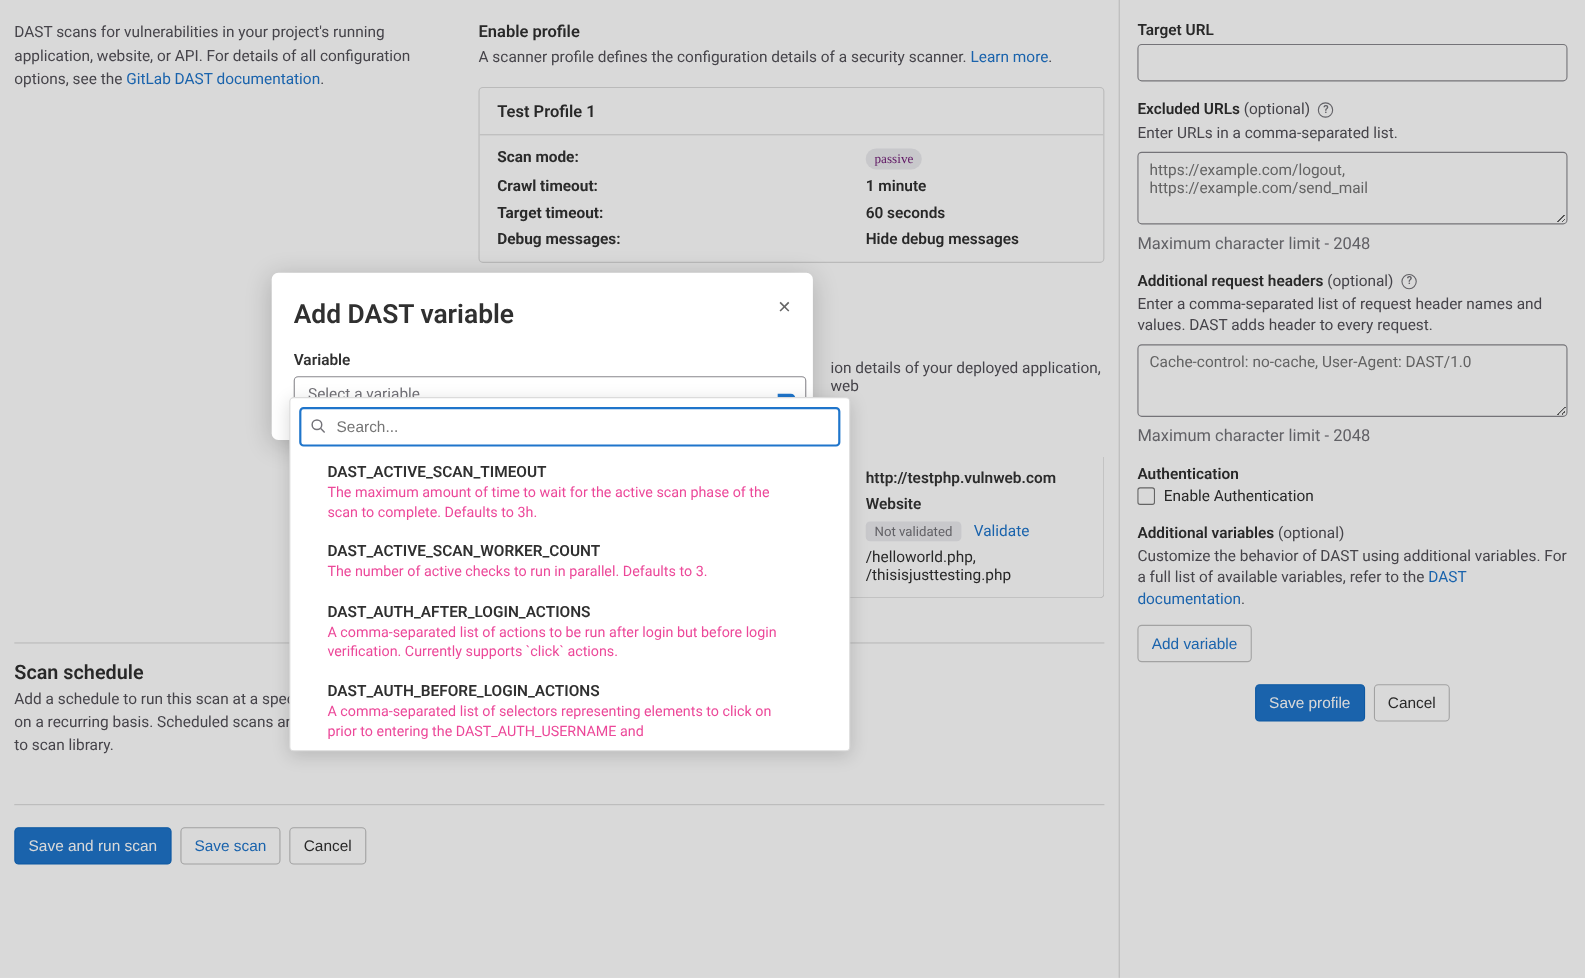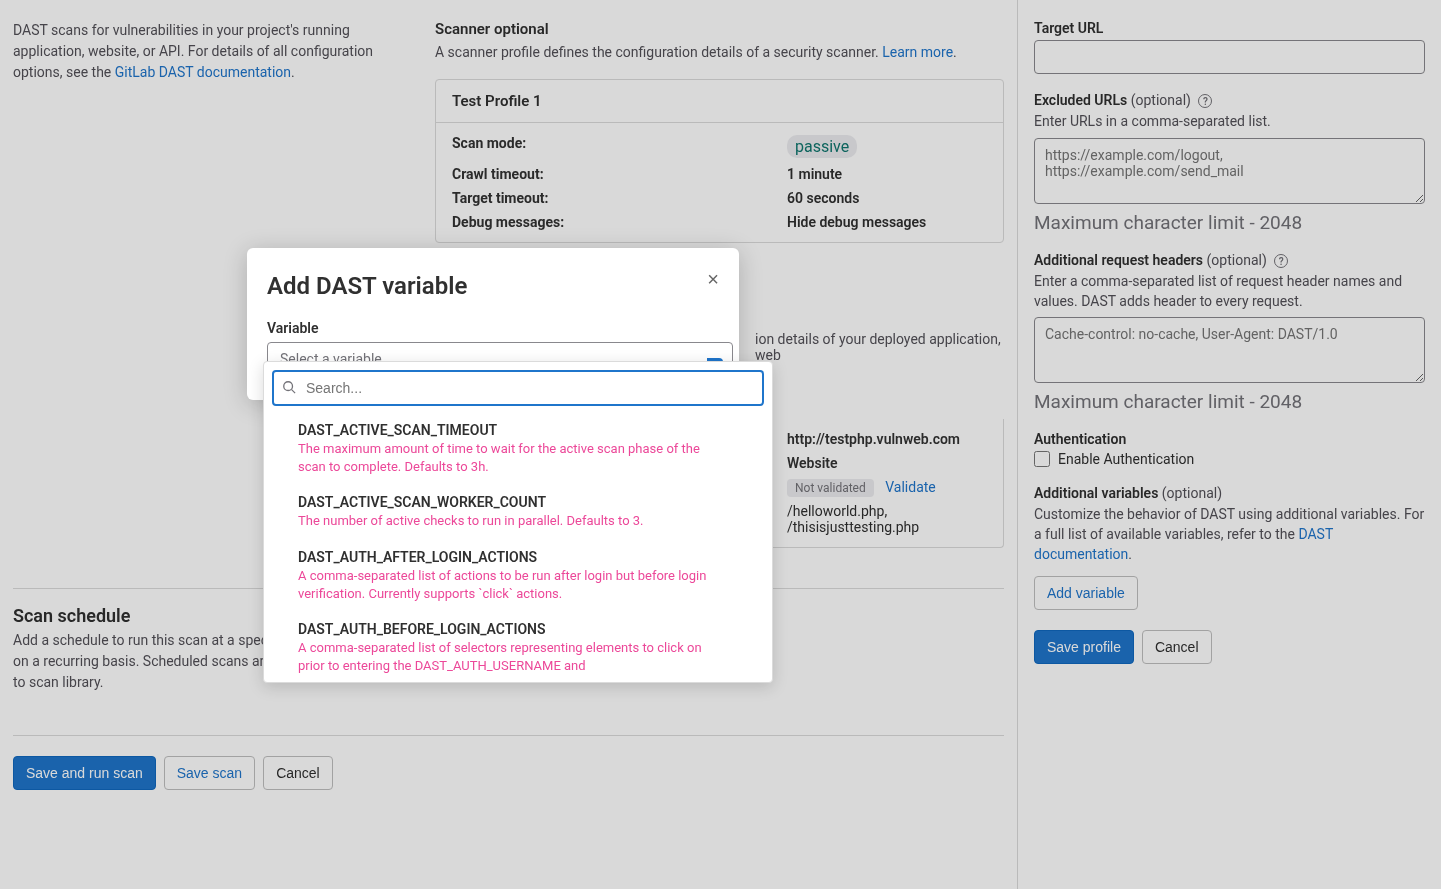--- a/index.html
+++ b/index.html
@@ -14,38 +14,38 @@
 .two-col { display: flex; gap: 32px; }
 .left-col { width: 390px; flex-shrink: 0; }
 .right-col { flex: 1; }
 .card { border: 1px solid #dbdbdb; border-radius: 4px; margin-bottom: 16px; }
 .card-header { padding: 12px 16px; border-bottom: 1px solid #dbdbdb; font-weight: 600; font-size: 15px; }
 .card-body { padding: 12px 16px; }
 .kv-row { display: flex; margin-bottom: 8px; }
 .kv-row:last-child { margin-bottom: 0; }
 .kv-label { width: 335px; color: #333; font-weight: bold; }
 .kv-value { flex: 1; font-weight: 600; }
-.badge { display: inline-block; background: #ececef; color: #0f766e; padding: 2px 8px; border-radius: 10px; font-size: 16px; font-weight: 400; }
+.badge { display: inline-block; background: #ececef; color: #701a75; padding: 2px 8px; border-radius: 10px; font-size: 12px; font-weight: 400; font-family: Liberation Serif, serif; }
 .badge-notval { background: #ececef; color: #737278; padding: 2px 8px; border-radius: 4px; font-size: 12px; margin-right: 8px; }
 hr { border: none; border-top: 1px solid #dbdbdb; margin: 24px 0 16px 0; }
 .schedule-row { display: flex; gap: 32px; align-items: flex-start; }
 .toggle { width: 36px; height: 20px; background: #737278; border-radius: 10px; position: relative; display: inline-block; }
 .toggle::after { content: ""; position: absolute; width: 16px; height: 16px; background: #fff; border-radius: 50%; top: 2px; left: 2px; }
 .toggle .x { position: absolute; right: 5px; top: 2px; color: #fff; font-size: 11px; }
 .footer-actions { display: flex; gap: 8px; padding-top: 20px; border-top: 1px solid #dbdbdb; margin-top: 26px; }
 .btn { padding: 8px 12px; border-radius: 4px; font-size: 14px; cursor: pointer; border: 1px solid transparent; background: #fff; }
 .btn-primary { background: #1f75cb; color: #fff; border-color: #1068bf; }
 .btn-secondary { background: #fff; color: #1f75cb; border: 1px solid #bfbfbf; }
 .btn-default { background: #fff; color: #303030; border: 1px solid #bfbfbf; }
 
 .field-group { margin-bottom: 18px; }
 .field-label { font-weight: 600; display: block; margin-bottom: 4px; }
 .optional { font-weight: 400; color: #535158; }
 .field-help { color: #535158; font-size: 14px; margin-bottom: 6px; line-height: 1.4; }
-.field-hint { color: #737278; font-size: 19px; margin-top: 4px; }
+.field-hint { color: #737278; font-size: 15px; margin-top: 4px; }
 .input, .textarea { width: 100%; border: 1px solid #89888d; border-radius: 4px; padding: 8px 10px; font-size: 14px; font-family: inherit; }
 .textarea { resize: vertical; }
 .checkbox-row { display: flex; align-items: center; gap: 8px; }
 .checkbox { width: 16px; height: 16px; }
 .info-icon { display: inline-flex; width: 14px; height: 14px; border: 1.5px solid #737278; border-radius: 50%; font-size: 10px; align-items: center; justify-content: center; color: #737278; margin-left: 4px; vertical-align: middle; }
 
 .overlay { position: absolute; inset: 0; background: rgba(0,0,0,0.15); }
 .modal { position: absolute; top: 248px; left: 247px; width: 492px; background: #fff; border-radius: 6px; box-shadow: 0 4px 24px rgba(0,0,0,0.2); padding: 24px 20px; }
 .modal-title { font-size: 24px; font-weight: 600; margin-bottom: 20px; }
 .modal-close { position: absolute; top: 20px; right: 20px; font-size: 20px; color: #666; cursor: pointer; background: none; border: none; }
@@ -71,21 +71,21 @@
 <div class="page">
   <div class="main">
     <div class="two-col">
       <div class="left-col">
         <p class="desc">
           <span>DAST scans for vulnerabilities in your project's running application, website, or API. For details of all configuration options, see the </span>
           <a href="#">GitLab DAST documentation</a><span>.</span>
         </p>
       </div>
       <div class="right-col">
-        <h2>Scanner optional</h2>
+        <h2>Enable profile</h2>
         <p class="desc">
           <span>A scanner profile defines the configuration details of a security scanner. </span><a href="#">Learn more</a>.
         </p>
         <div class="card">
           <div class="card-header">Test Profile 1</div>
           <div class="card-body">
             <div class="kv-row">
               <div class="kv-label">Scan mode:</div>
               <div class="kv-value"><span class="badge">passive</span></div>
             </div>
@@ -195,21 +195,21 @@
       <label class="field-label">
         <span>Additional variables</span>
         <span class="optional">(optional)</span>
       </label>
       <div class="field-help">
         <span>Customize the behavior of DAST using additional variables. For a full list of available variables, refer to the </span><a href="#">DAST documentation</a>.
       </div>
       <button class="btn btn-secondary" style="margin-top:6px;">Add variable</button>
     </div>
 
-    <div class="save-actions" style="margin-top:20px;">
+    <div class="save-actions" style="margin-top:20px;justify-content:center;">
       <button class="btn btn-primary">Save profile</button>
       <button class="btn btn-default">Cancel</button>
     </div>
   </div>
 </div>
 
 <div class="overlay"></div>
 
 <div class="modal">
   <div class="modal-title">Add DAST variable</div>

